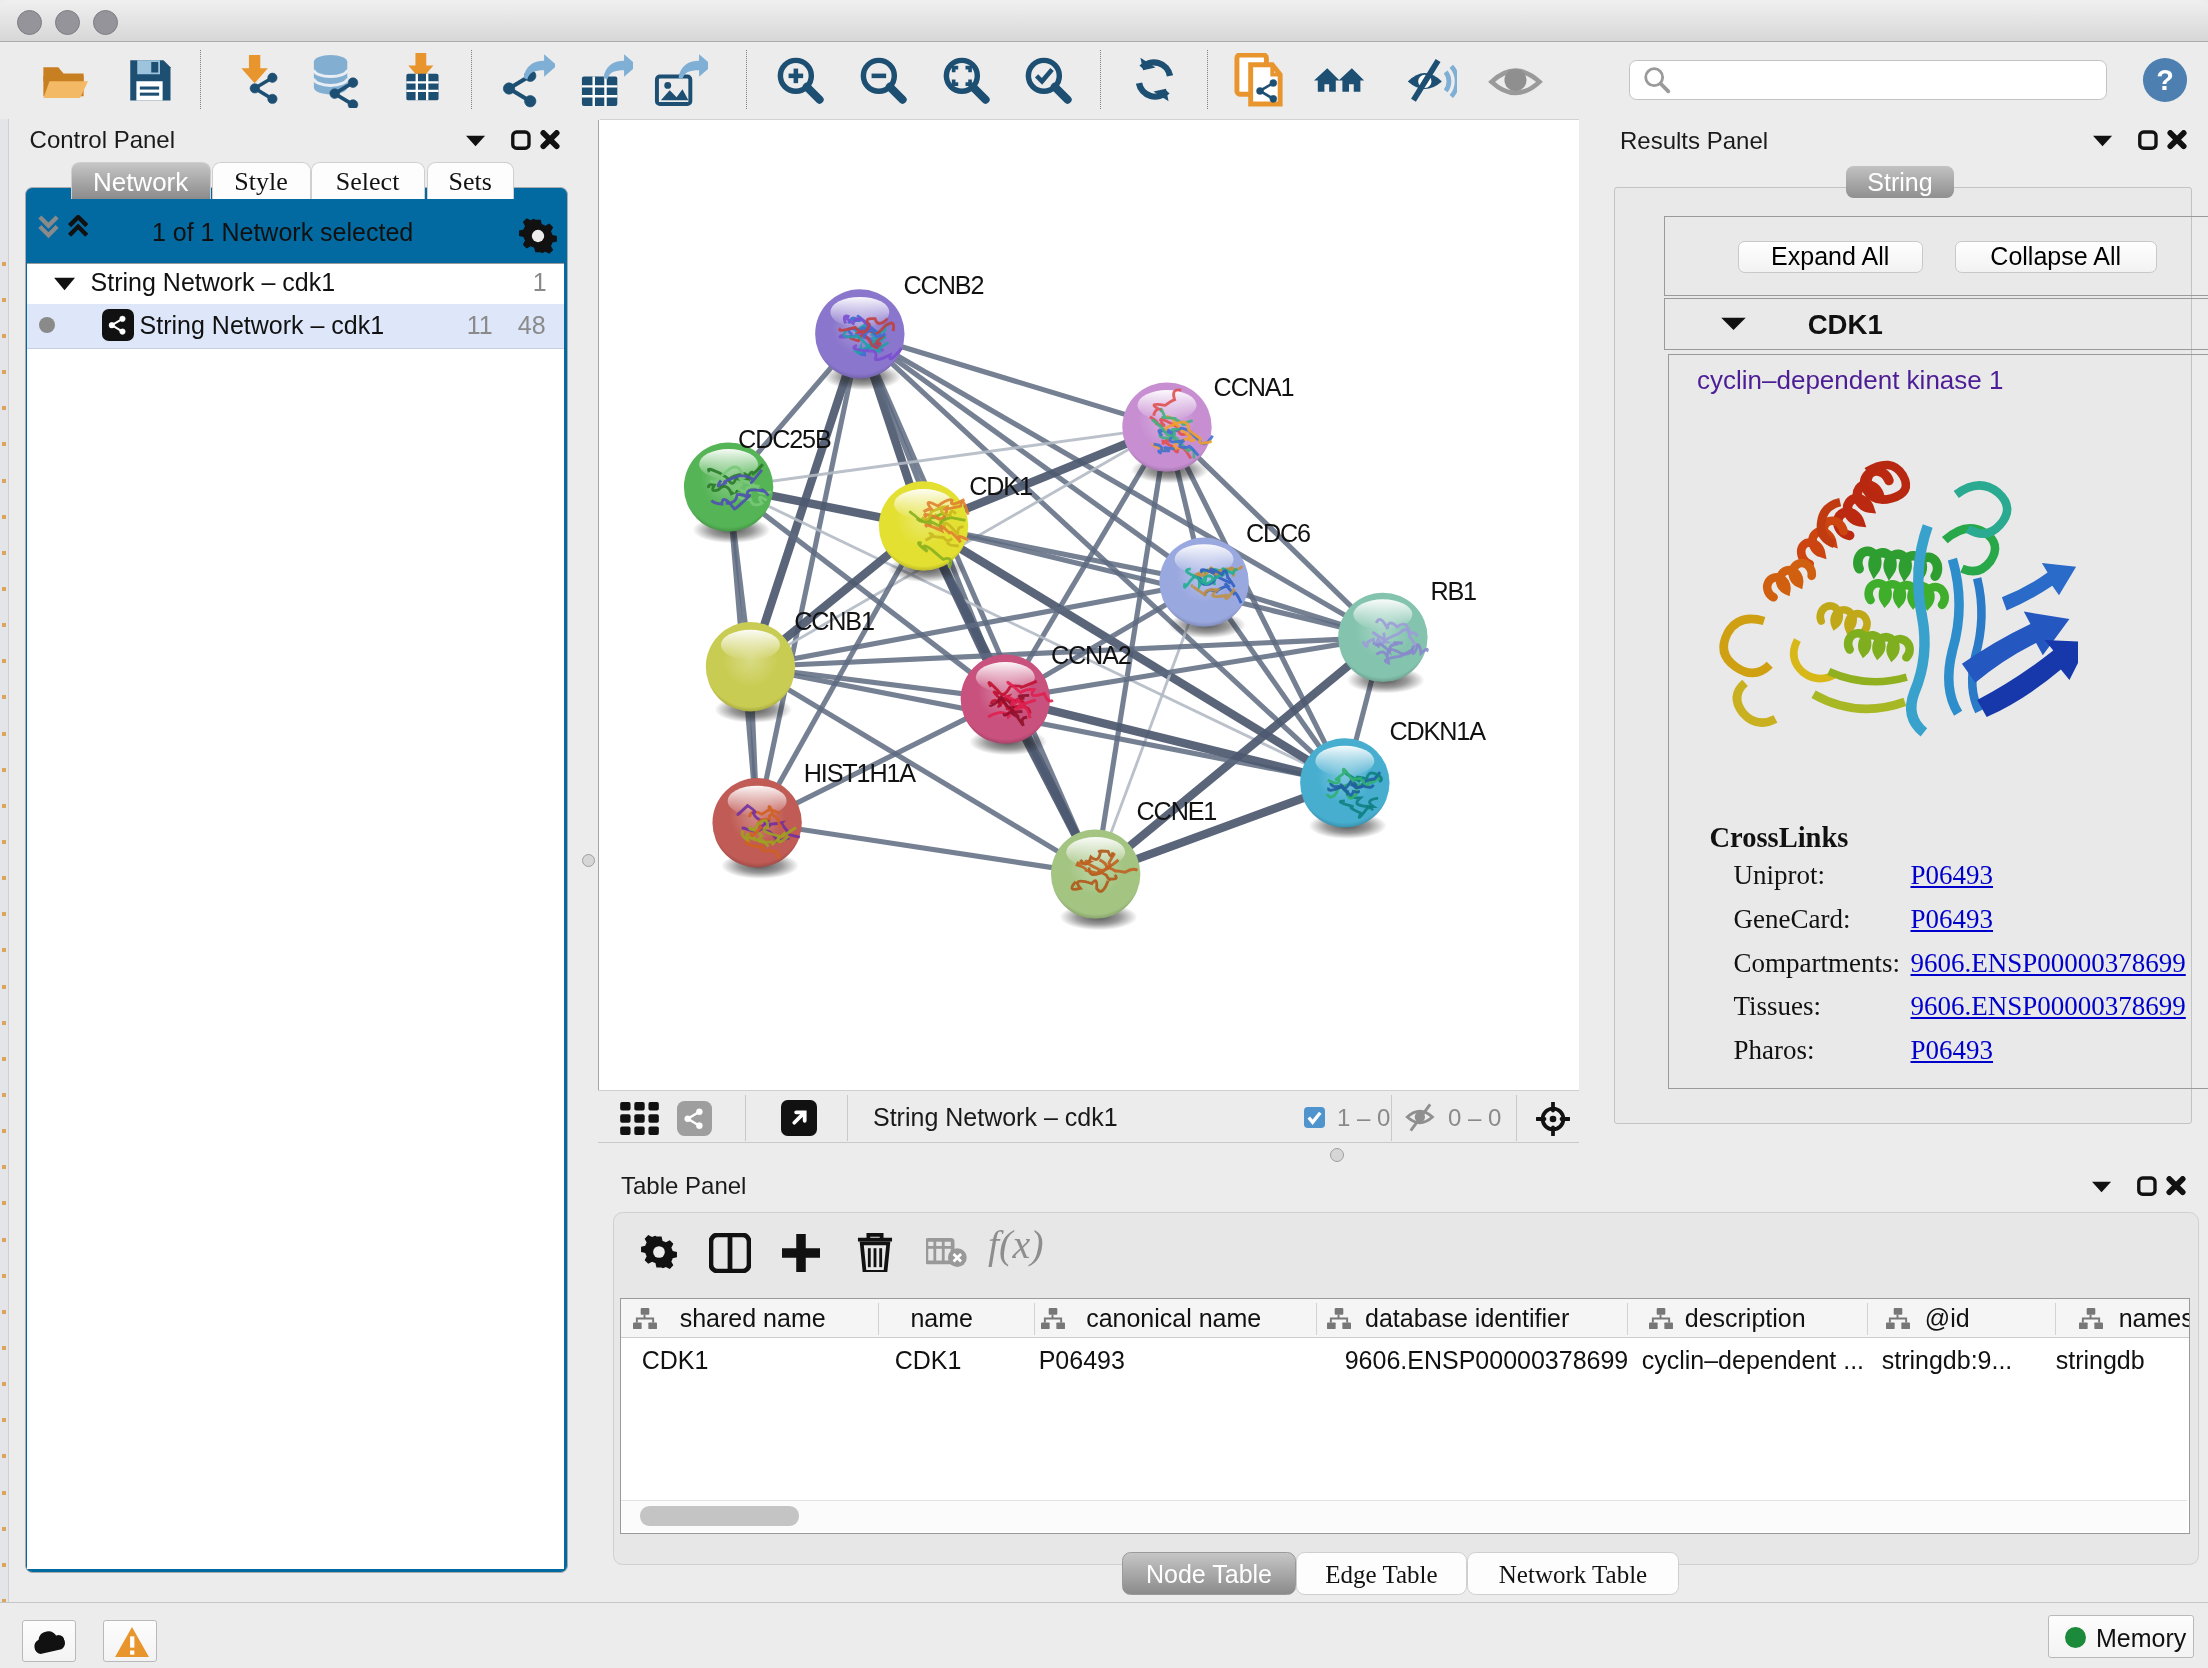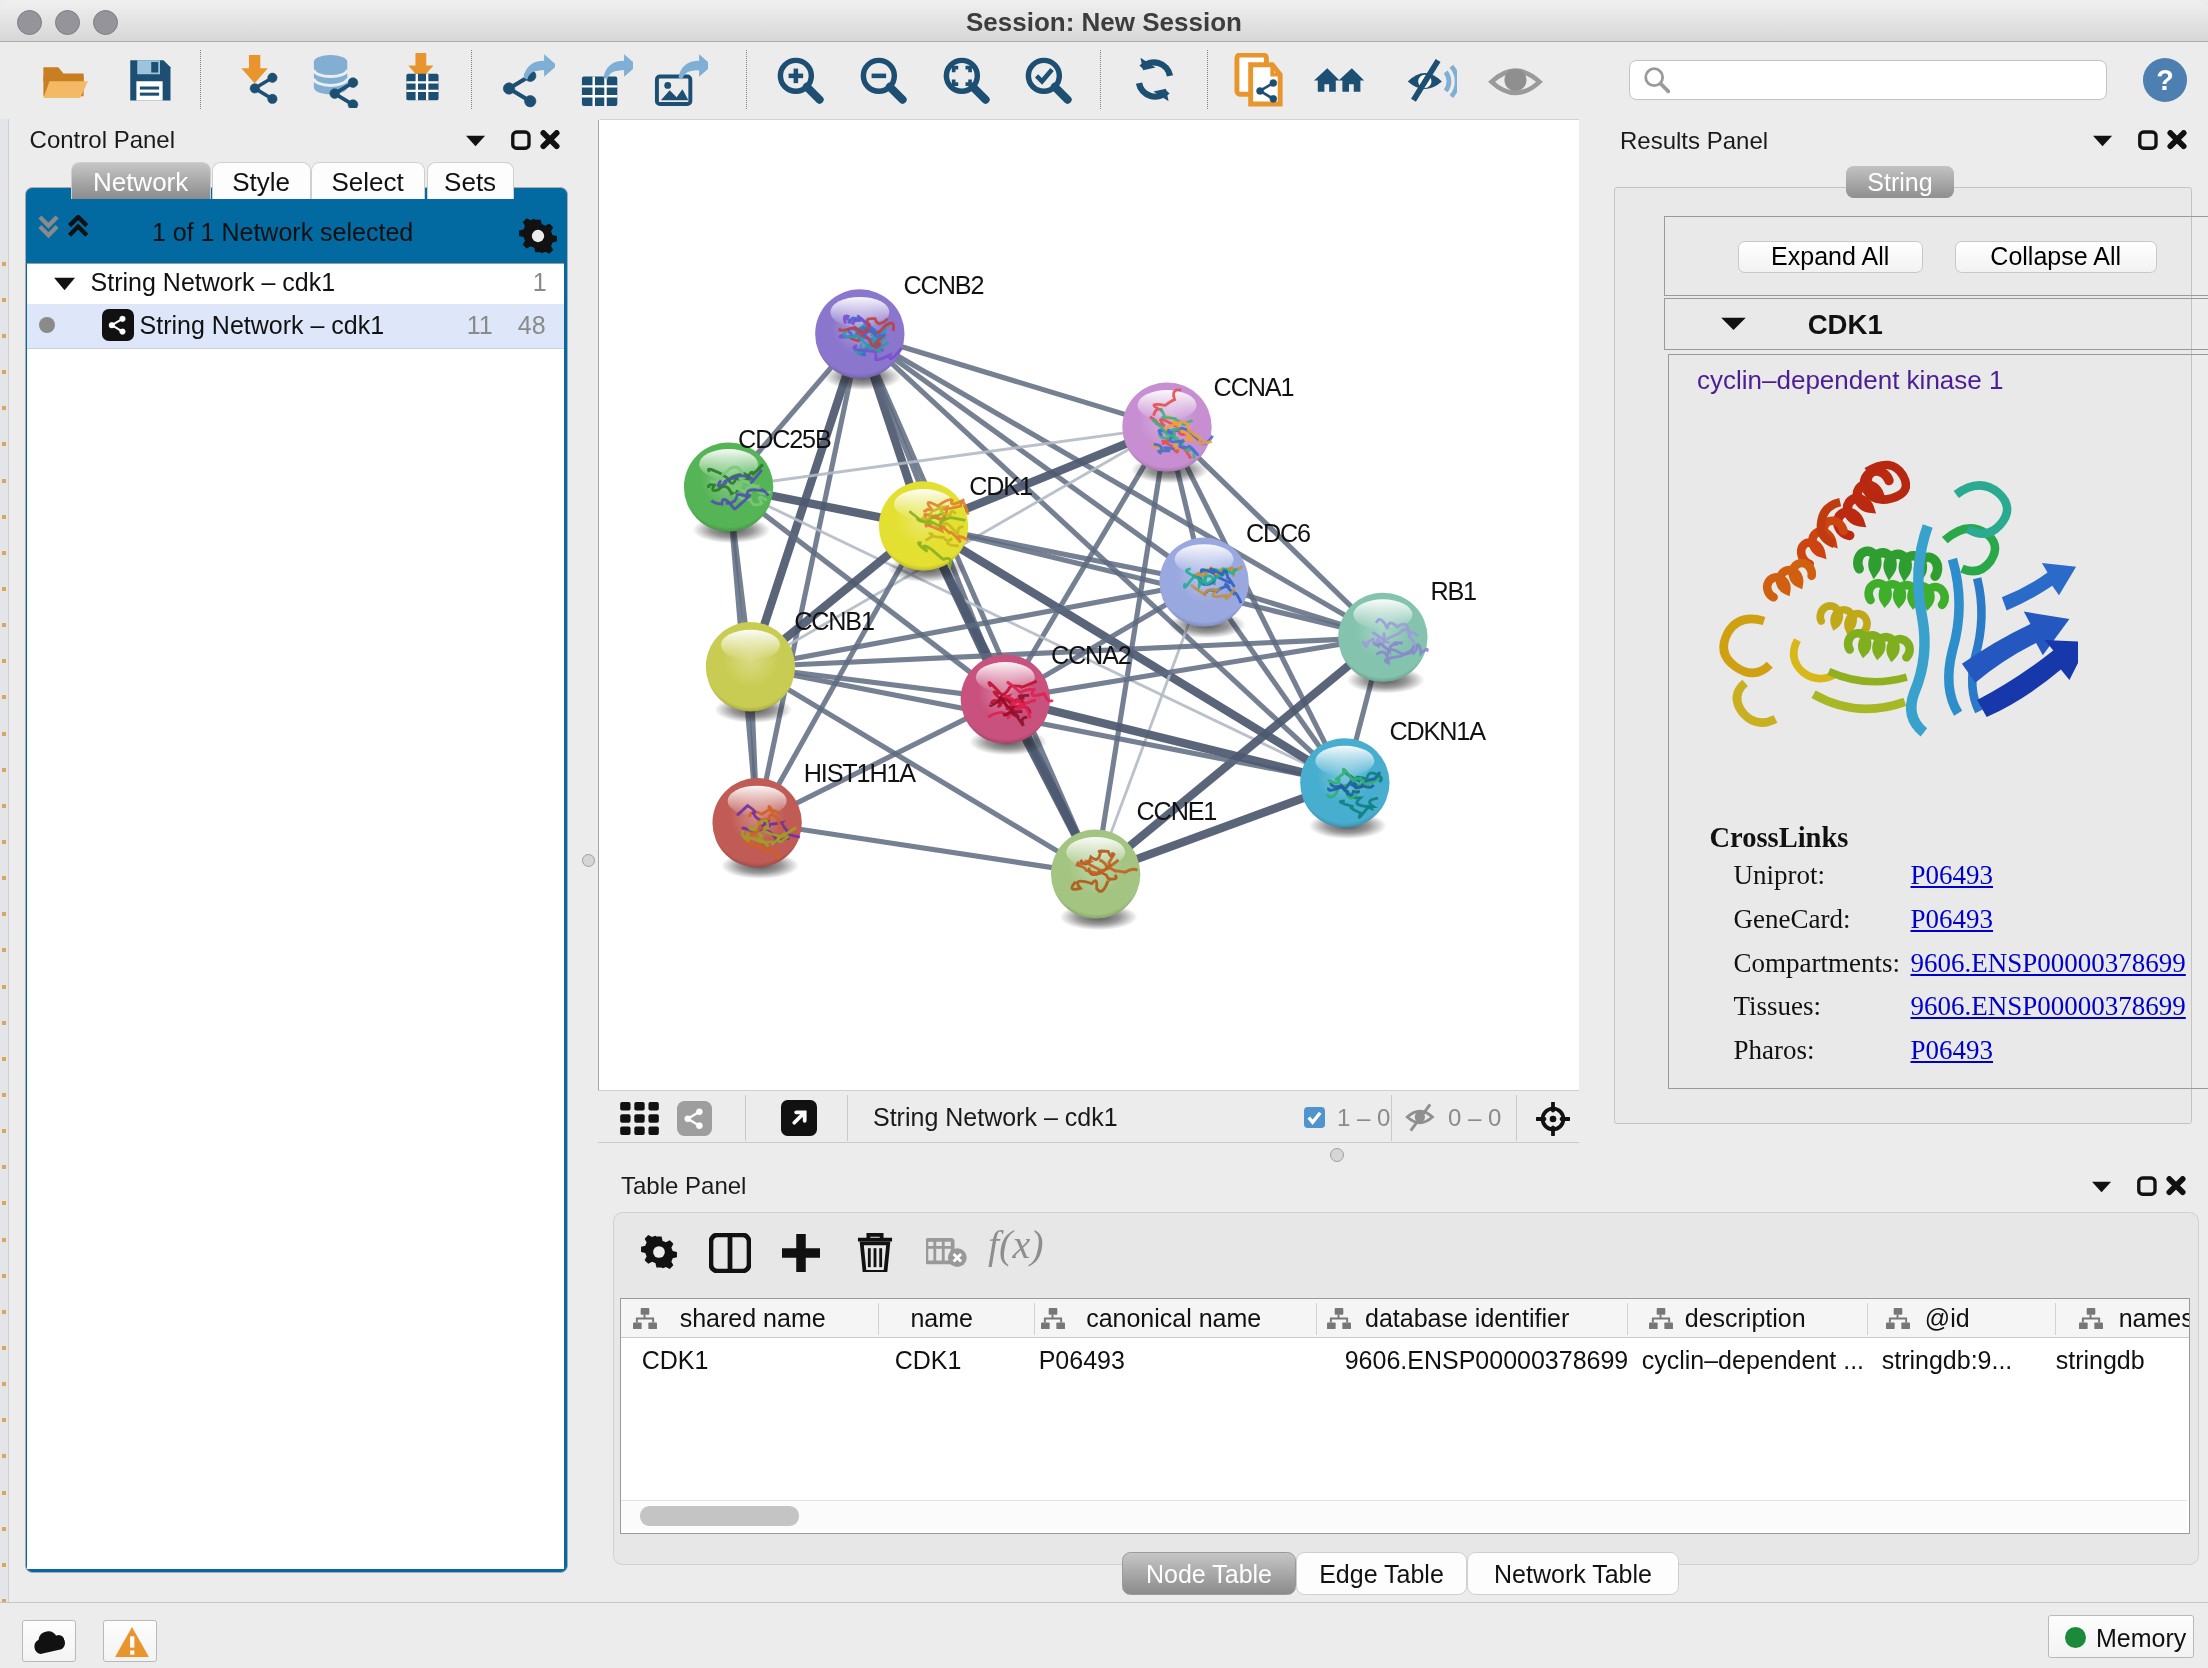--- a/index.html
+++ b/index.html
@@ -7,21 +7,21 @@
 #titlebar{left:0;top:0;width:2208px;height:41px;background:linear-gradient(#f0f0f0,#d7d7d8);border-bottom:1px solid #ababab;border-radius:11.4px 11.4px 0 0;}
 .light{position:absolute;top:9.5px;width:23px;height:23px;border-radius:50%;background:#94949a;border:1px solid #7d7d83;}
 #wtitle{position:absolute;top:6.7px;left:0;width:2208px;text-align:center;font-size:26px;font-weight:bold;color:#3d3d3d;}
 #toolbar{left:0;top:42px;width:2208px;height:77px;background:#ececec;border-bottom:1px solid #d2d2d2;}
 .tb{position:absolute;}
 .vdots{position:absolute;top:7.6px;height:59px;width:0px;border-left:1.9px dotted #7f7f7f;}
 #searchbox{position:absolute;left:1629px;top:18px;width:476px;height:38px;background:#fff;border:1.9px solid #c2c2c2;border-radius:7.6px;}
 #controlpanel{left:7.6px;top:119px;width:591px;height:1549px;background:#ececec;border-left:1px solid #d0d0d0;}
 .paneltitle{font-size:24px;color:#1a1a1a;}
 .tabsel{background:linear-gradient(#c6c6c6,#8b8b8b);color:#fff;}
-.tabun{background:#fdfdfd;color:#111;}
+.tabun{background:#fdfdfd;color:#111;font-family:Liberation Serif, serif;}
 .tab{position:absolute;z-index:3;top:162px;height:37px;border-radius:8.6px 8.6px 0 0;border:1px solid #cfcfcf;border-bottom:none;font-size:26px;text-align:center;line-height:38px;box-sizing:border-box;}
 #subpanel{position:absolute;z-index:1;left:16px;top:68px;width:541px;height:1384px;border:1.9px solid #ababab;border-radius:7.6px;background:#0369a1;}
 #netlist{position:absolute;left:1px;top:75px;width:537px;height:1305px;background:#fff;border-top:1.9px solid #9a9a9a;}
 #row2{position:absolute;left:0;top:40px;width:537px;height:44px;background:#dde7f9;border-bottom:1px solid #c7cfe0;}
 #canvas{left:598px;top:120px;width:981px;height:970px;background:#ffffff;border-left:1.9px solid #a5a5a5;box-sizing:border-box;}
 #nettb{left:598px;top:1090px;width:981px;height:53px;background:#ececec;border-top:1px solid #cfcfcf;border-bottom:1px solid #c9c9c9;box-sizing:border-box;}
 .nvd{position:absolute;top:3.8px;height:46px;width:0;border-left:1.9px solid #c9c9c9;}
 #resultspanel{left:1579px;top:119px;width:630px;height:1048px;background:#ececec;}
 #respbox{position:absolute;left:35px;top:68px;width:576px;height:935px;border:1.9px solid #c3c3c3;background:#e9e9e9;border-radius:2.9px;}
 .rbox{position:absolute;left:5.7px;width:563px;border:1.9px solid #9a9a9a;box-sizing:border-box;margin-left:43px;}
@@ -38,21 +38,20 @@
 .btab{position:absolute;top:385px;height:43px;border-radius:8.6px;font-size:25px;text-align:center;box-sizing:border-box;}
 #statusbar{left:0;top:1602px;width:2208px;height:67px;background:#ececec;border-top:1px solid #c6c6c6;}
 .sbtn{position:absolute;background:linear-gradient(#fdfdfd,#f3f3f3);border:1.9px solid #b9b9b9;border-radius:2.9px;box-sizing:border-box;}
 a.lnk{color:#0000cc;text-decoration:underline;}
 .serif{font-family:"Liberation Serif",serif;}
 </style></head><body>
 <div id="titlebar" class="abs">
     <div class="light" style="left:17px;"></div>
     <div class="light" style="left:55px;"></div>
     <div class="light" style="left:93px;"></div>
-    <div id="wtitle">Session: New Session</div>
   </div>
 <div id="toolbar" class="abs">
     <div class="vdots" style="left:200px;"></div>
     <div class="vdots" style="left:471px;"></div>
     <div class="vdots" style="left:746px;"></div>
     <div class="vdots" style="left:1100px;"></div>
     <div class="vdots" style="left:1207px;"></div>
     <svg class="tb" style="left:39px;top:13.3px;" width="49" height="49" viewBox="0 0 56 56">
       <path d="M5 14 h17 l6 7 h23 v9 H5 z" fill="#c77f22"></path>
       <path d="M5 47 L5 24 h46 v23 z" fill="#c77f22"></path>

